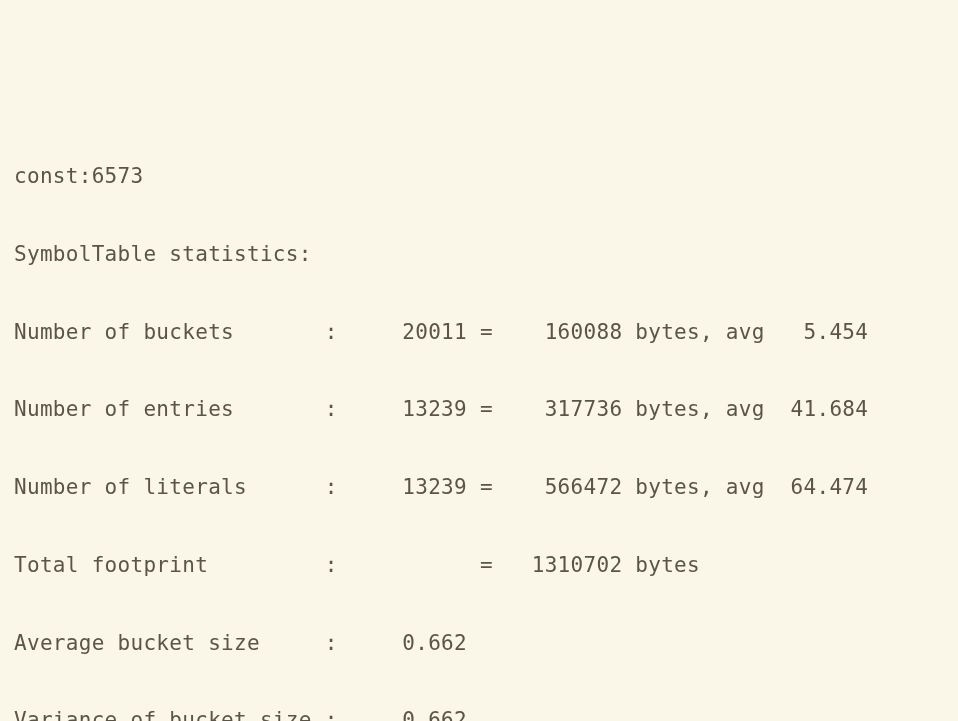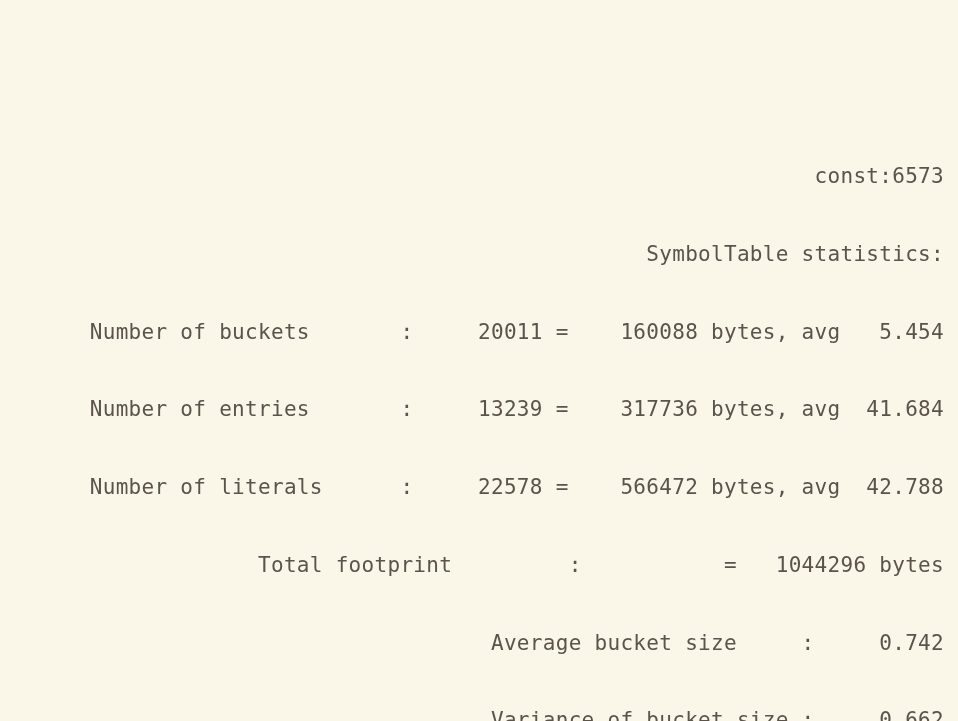--- a/index.html
+++ b/index.html
@@ -9,34 +9,34 @@
       font-size: 21px;
       color: #5a5548;
       padding: 2px 14px;
       line-height: 1.85;
       letter-spacing: 0.3px;
       white-space: pre;
       overflow: hidden;
       width: 958px;
       height: 721px;
     }
-    .line { display: block; text-align: right; }
+    .line { display: block; }
   </style>
 </head>
 <body>
 
 
 
 <span class="line">const:6573</span>
 <span class="line">SymbolTable statistics:</span>
 <span class="line">Number of buckets       :     20011 =    160088 bytes, avg   5.454</span>
 <span class="line">Number of entries       :     13239 =    317736 bytes, avg  41.684</span>
-<span class="line">Number of literals      :     22578 =    566472 bytes, avg  42.788</span>
-<span class="line">Total footprint         :           =   1044296 bytes</span>
-<span class="line">Average bucket size     :     0.742</span>
+<span class="line">Number of literals      :     13239 =    566472 bytes, avg  64.474</span>
+<span class="line">Total footprint         :           =   1310702 bytes</span>
+<span class="line">Average bucket size     :     0.662</span>
 <span class="line">Variance of bucket size :     0.662</span>
 
 
 
 
 
 
 
 
 

